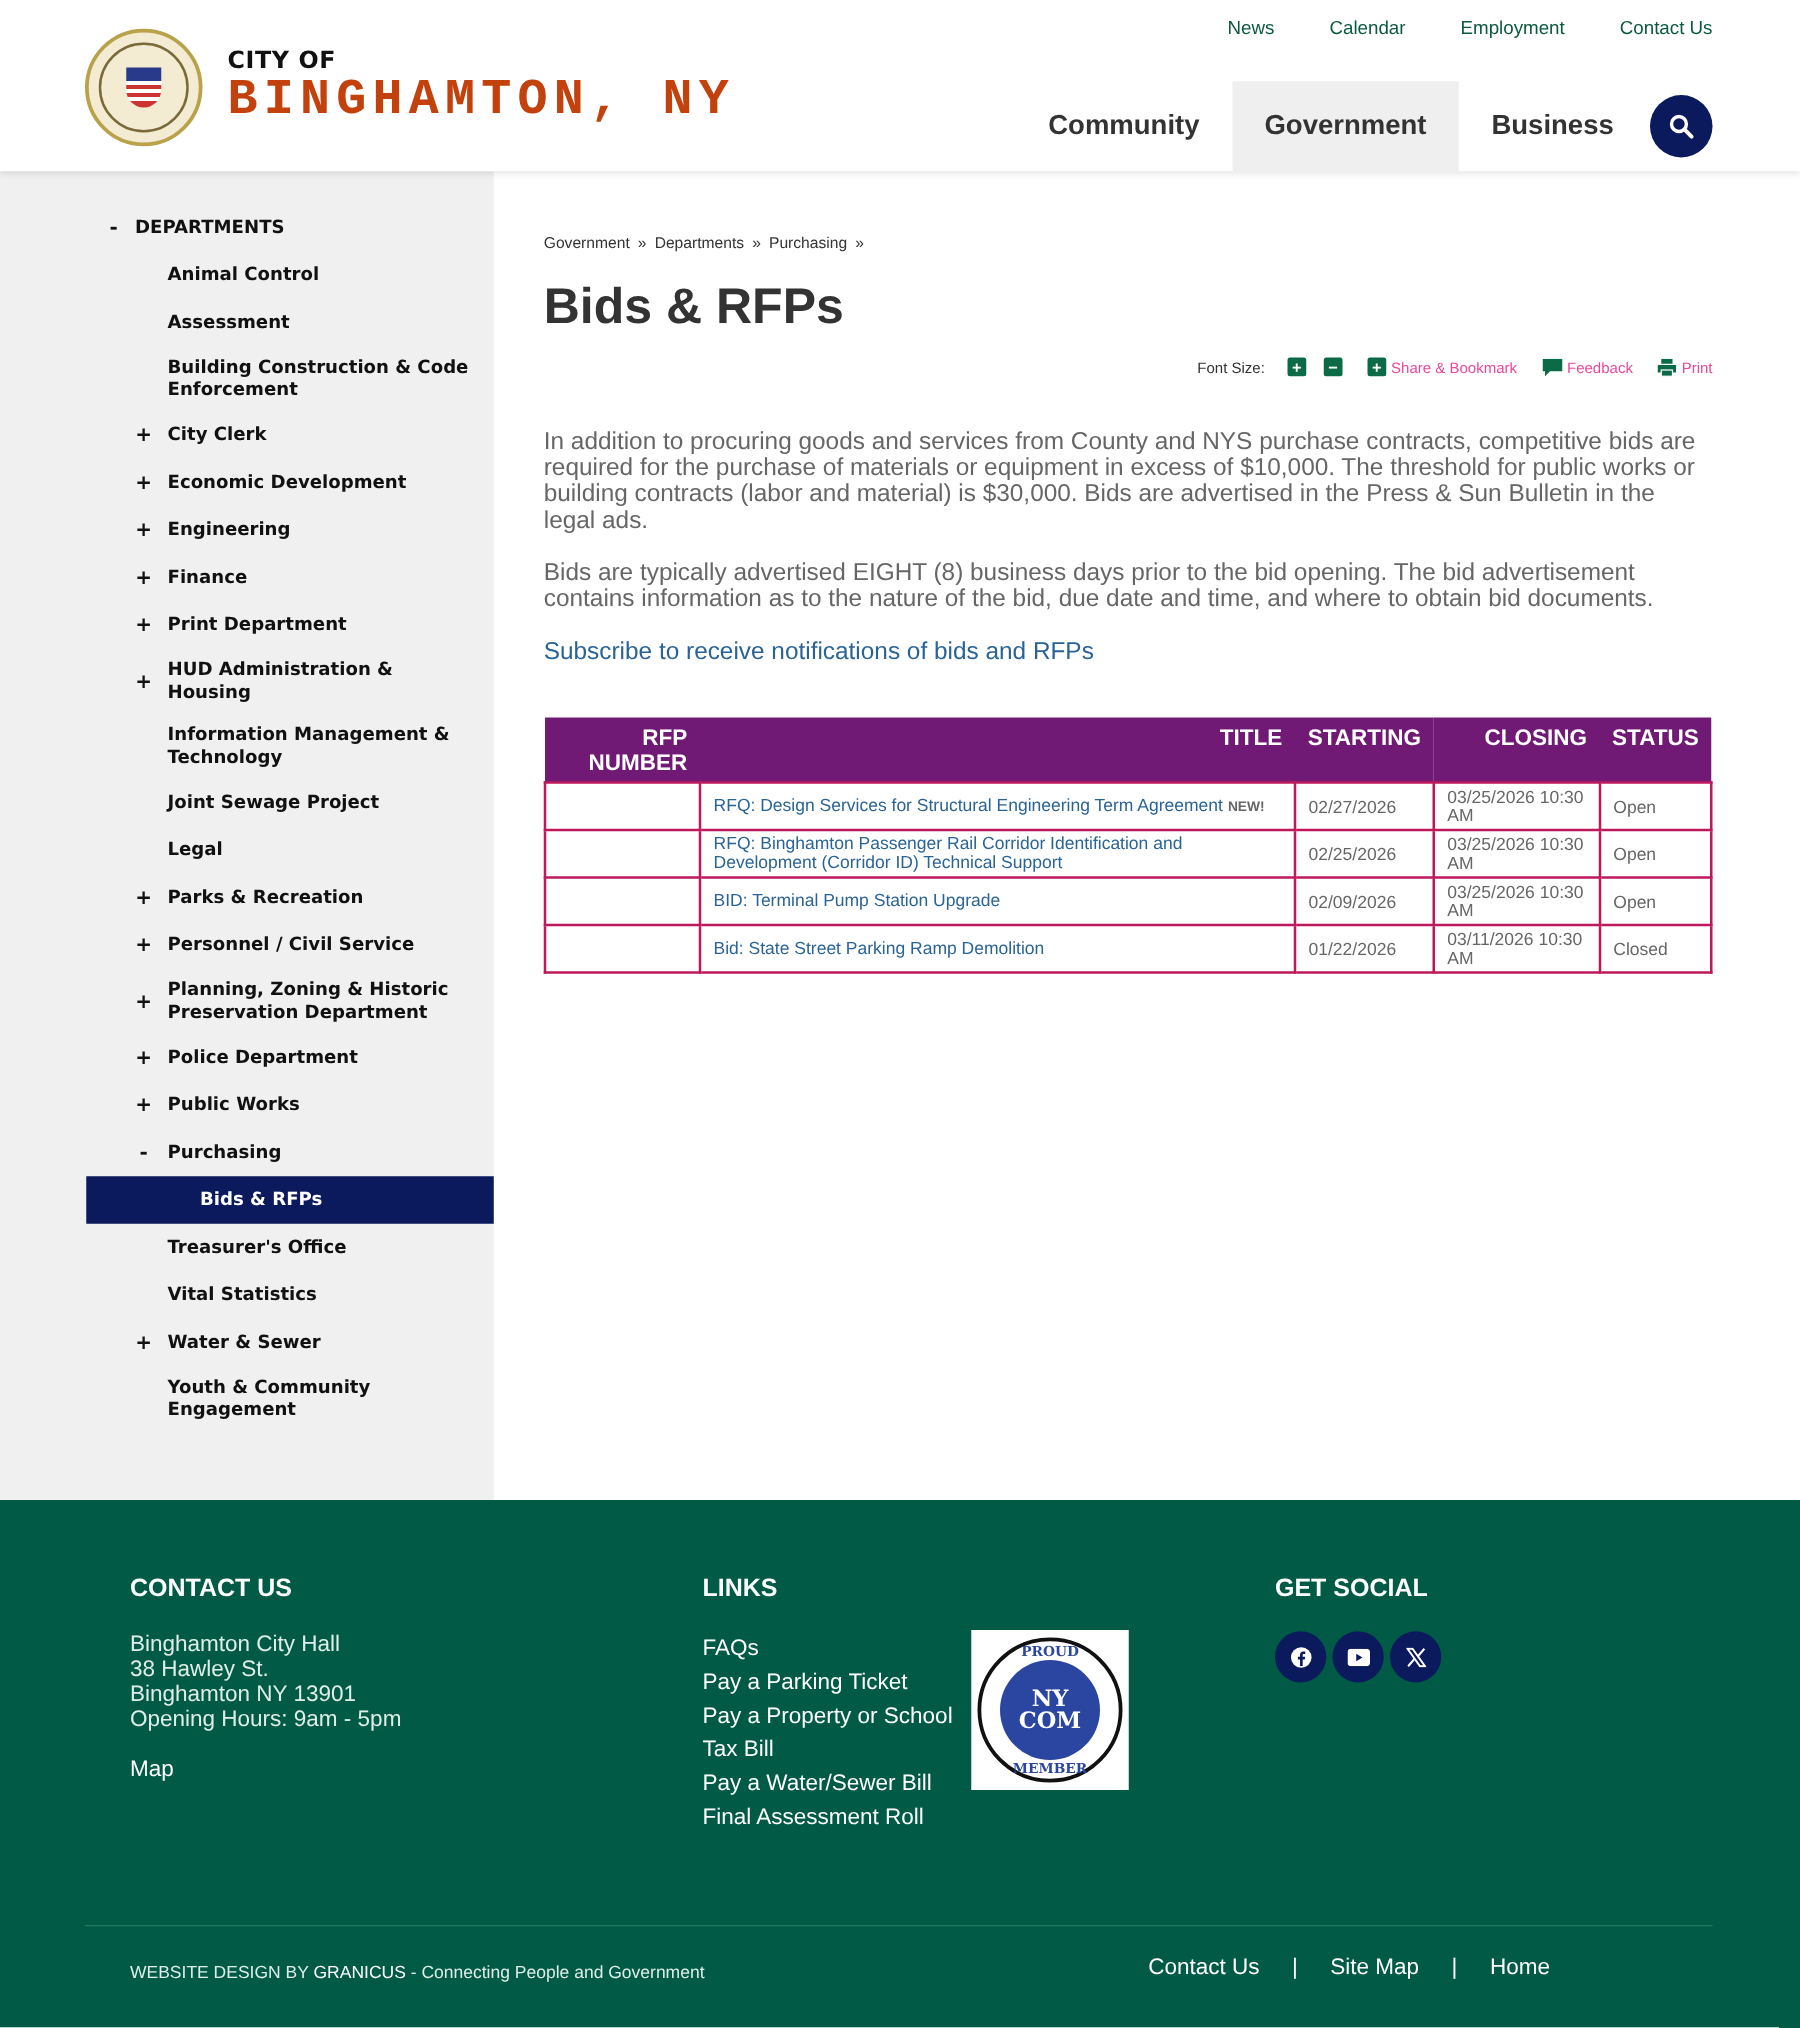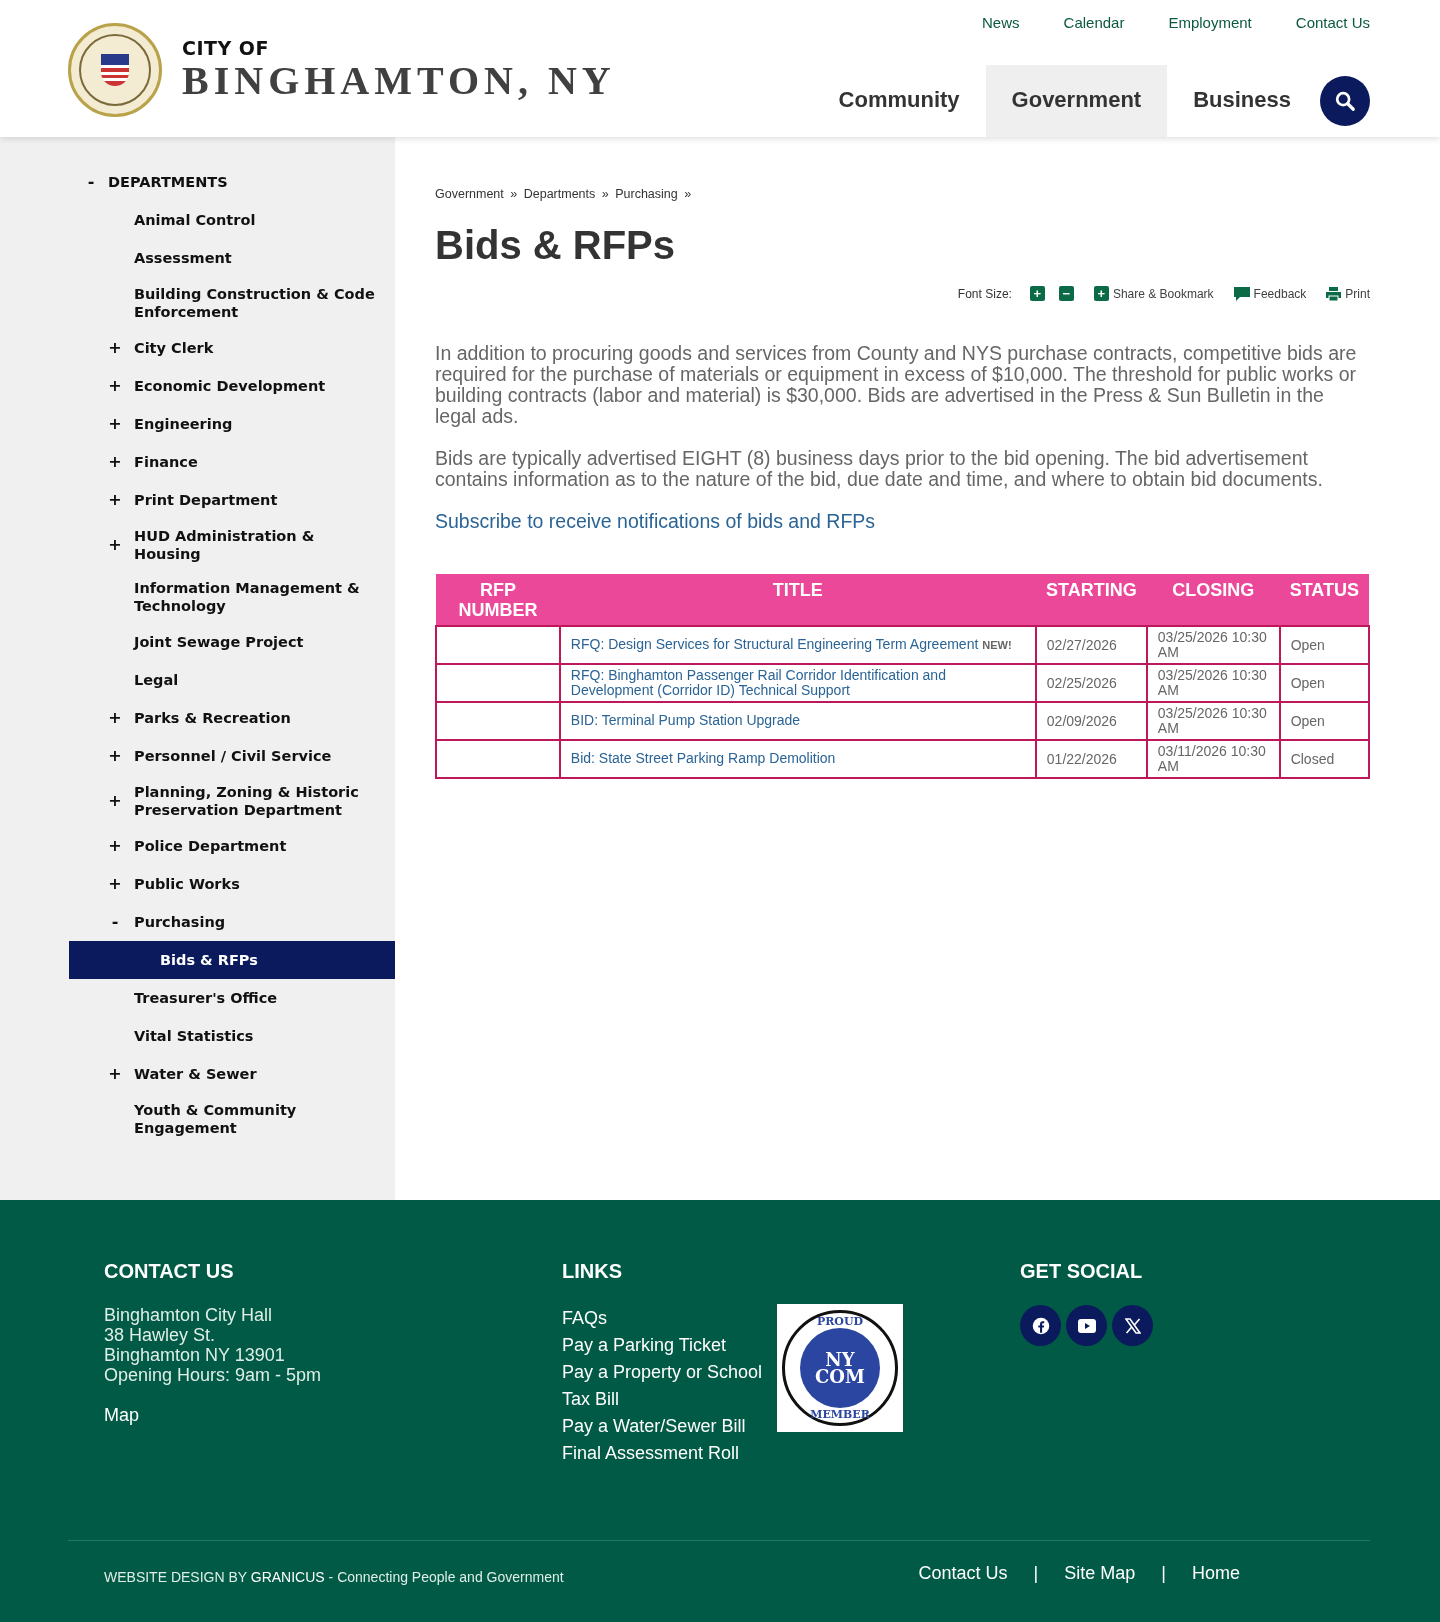--- a/index.html
+++ b/index.html
@@ -8,21 +8,21 @@
   a { color: inherit; }
 
   
   .header { position: relative; height: 137px; background: #fff; box-shadow: 0 2px 6px rgba(0,0,0,0.12); z-index: 2; }
   .logo { position: absolute; left: 68px; top: 23px; display: flex; align-items: center; }
   .seal { width: 94px; height: 94px; border-radius: 50%; background: #f4ecd2; border: 3px solid #b9a24a; position: relative; display:flex; align-items:center; justify-content:center; }
   .seal::before { content:""; position:absolute; inset:8px; border-radius:50%; border:2px solid #7a6a3a; }
   .seal-shield { width: 28px; height: 32px; background: linear-gradient(#2a3a8a 0 35%, #fff 35% 45%, #c33 45% 55%, #fff 55% 65%, #c33 65% 75%, #fff 75% 85%, #c33 85%); border-radius: 0 0 14px 14px; position: relative; z-index:1; }
   .logo-text { margin-left: 20px; }
   .logo-small { font-family: "DejaVu Sans", sans-serif; font-weight: bold; font-size: 19px; color: #111; letter-spacing: 0.5px; }
-  .logo-big { font-family: Liberation Serif, serif; font-weight: bold; font-size: 40px; color: #404040; letter-spacing: 5px; line-height: 44px; text-align: center; }
+  .logo-big { font-family: Liberation Mono, monospace; font-weight: bold; font-size: 40px; color: #c2410c; letter-spacing: 5px; line-height: 44px; text-align: center; }
 
   .utility { position: absolute; top: 14px; right: 70px; display: flex; gap: 0; }
   .utility a { font-size: 15px; color: #0b5a3e; text-decoration: none; margin-left: 44px; }
 
   .mainnav { position: absolute; top: 65px; right: 70px; display: flex; align-items: center; height: 72px; }
   .mainnav .nav-item { font-size: 22px; font-weight: bold; color: #333; padding: 0 26px; height: 72px; line-height: 70px; text-decoration: none; }
   .mainnav .nav-item.active { background: #efefef; }
   .search-btn { width: 50px; height: 50px; border-radius: 50%; background: #0b1a5c; margin-left: 3px; display:flex; align-items:center; justify-content:center; }
 
   
@@ -37,30 +37,30 @@
   .side-item.active { background: #0b1a5c; color: #fff; margin-left: 69px; padding-left: 91px; }
 
   .content { flex: 1; padding: 50px 70px 40px 40px; }
   .breadcrumb { font-size: 12.5px; color: #333; }
   .breadcrumb a { color: #333; }
   .breadcrumb .sep { margin: 0 3px; }
   .page-title { font-size: 40px; font-weight: bold; color: #333; margin-top: 22px; }
   .tools { display: flex; justify-content: flex-end; align-items: center; font-size: 12px; margin-top: 18px; gap: 6px; }
   .tools .lbl { margin-right: 8px; padding-left: 45px; }
   .tbox { width: 15px; height: 15px; background: #0c6b47; border-radius: 2px; color: #fff; font-size: 13px; line-height: 15px; text-align: center; font-weight: bold; display:inline-block; }
-  .tools a { color: #404040; margin-left: 4px; }
+  .tools a { color: #ec4899; margin-left: 4px; }
   .tool-grp { display:flex; align-items:center; margin-left: 14px; }
   .tool-grp.fs { margin-left: 4px; gap: 14px; }
 
   .intro { font-size: 19.5px; color: #666; line-height: 21px; margin-top: 42px; }
   .intro p { margin-bottom: 21px; }
   .subscribe { font-size: 19.5px; color: #2a6496; }
 
   table.bids { width: 935px; border-collapse: collapse; margin-top: 42px; font-size: 14px; }
-  table.bids th { background: #ec4899; color: #fff; text-align: center; vertical-align: top; padding: 6px 10px 2px 10px; font-size: 18px; line-height: 20px; height: 52px; }
+  table.bids th { background: #701a75; color: #fff; text-align: right; vertical-align: top; padding: 6px 10px 2px 10px; font-size: 18px; line-height: 20px; height: 52px; }
   table.bids th a { color: #fff; }
   table.bids td { border: 2px solid #be185d; padding: 2px 10px; color: #666; height: 38px; line-height: 15px; vertical-align: middle; }
   table.bids td a { color: #2a6496; }
   .new { font-size: 11px; font-weight: bold; color: #666; margin-left: 4px; }
 
   
   .footer { background: #005a45; color: #fff; padding: 60px 104px 0 104px; height: 422px; position: relative; }
   .fcols { display: flex; }
   .fcol h3 { font-size: 20px; font-weight: bold; margin-bottom: 22px; }
   .fcol.contact { width: 458px; }

